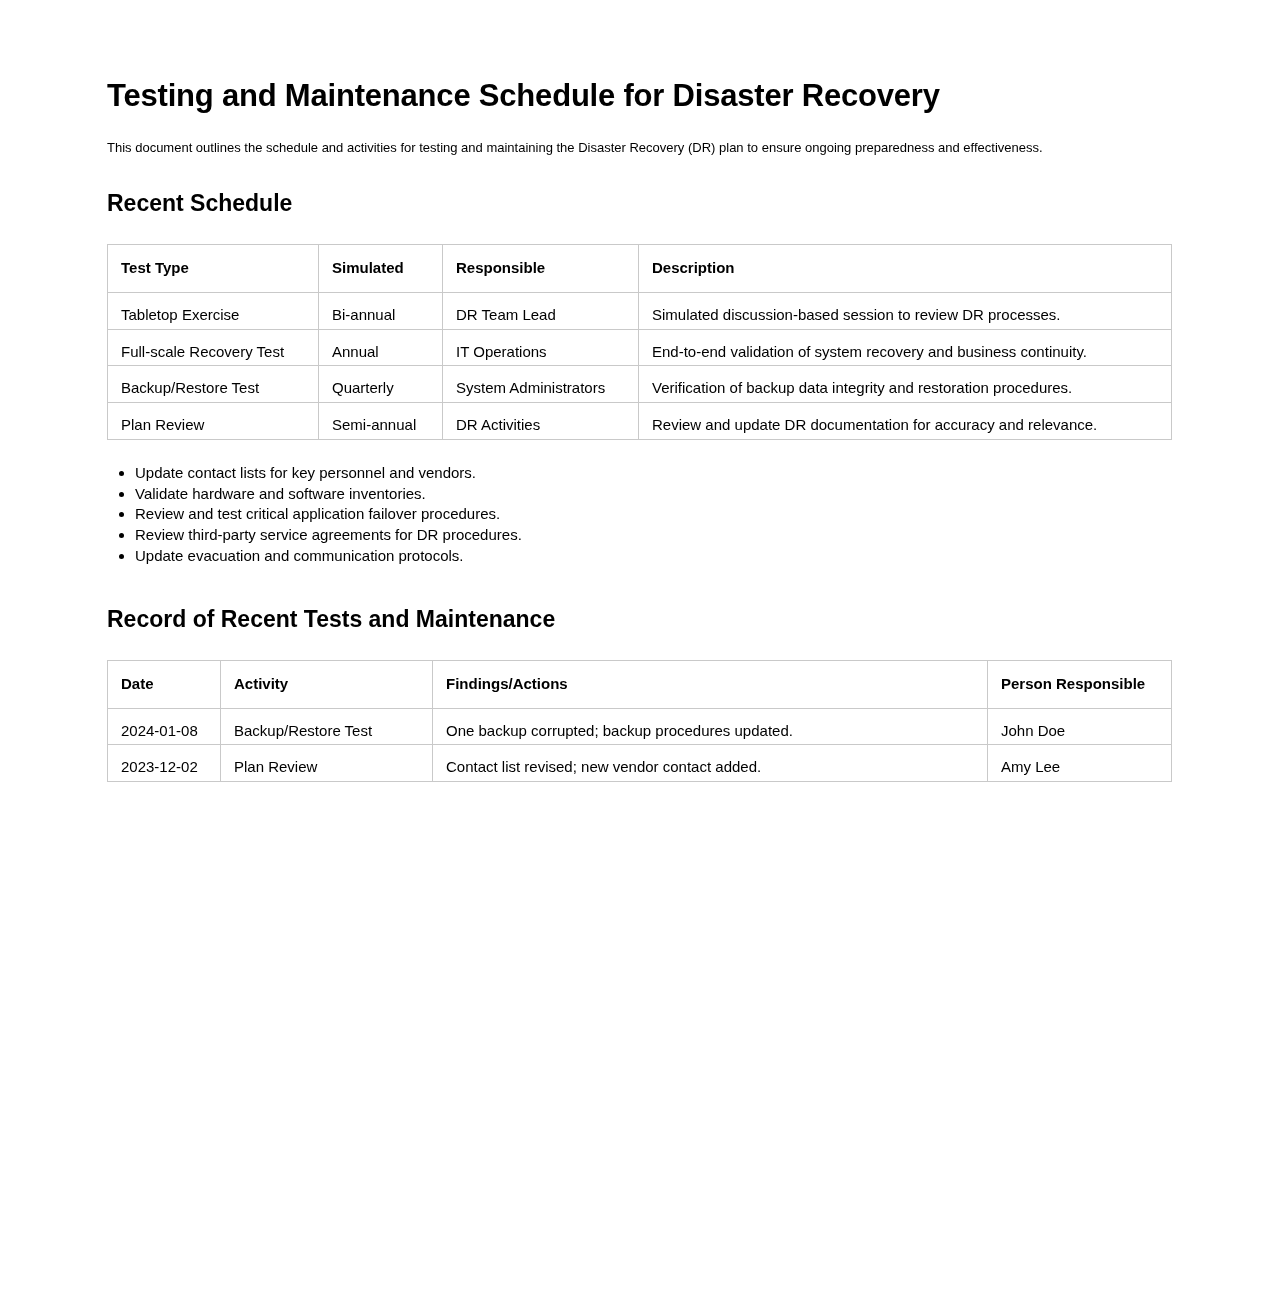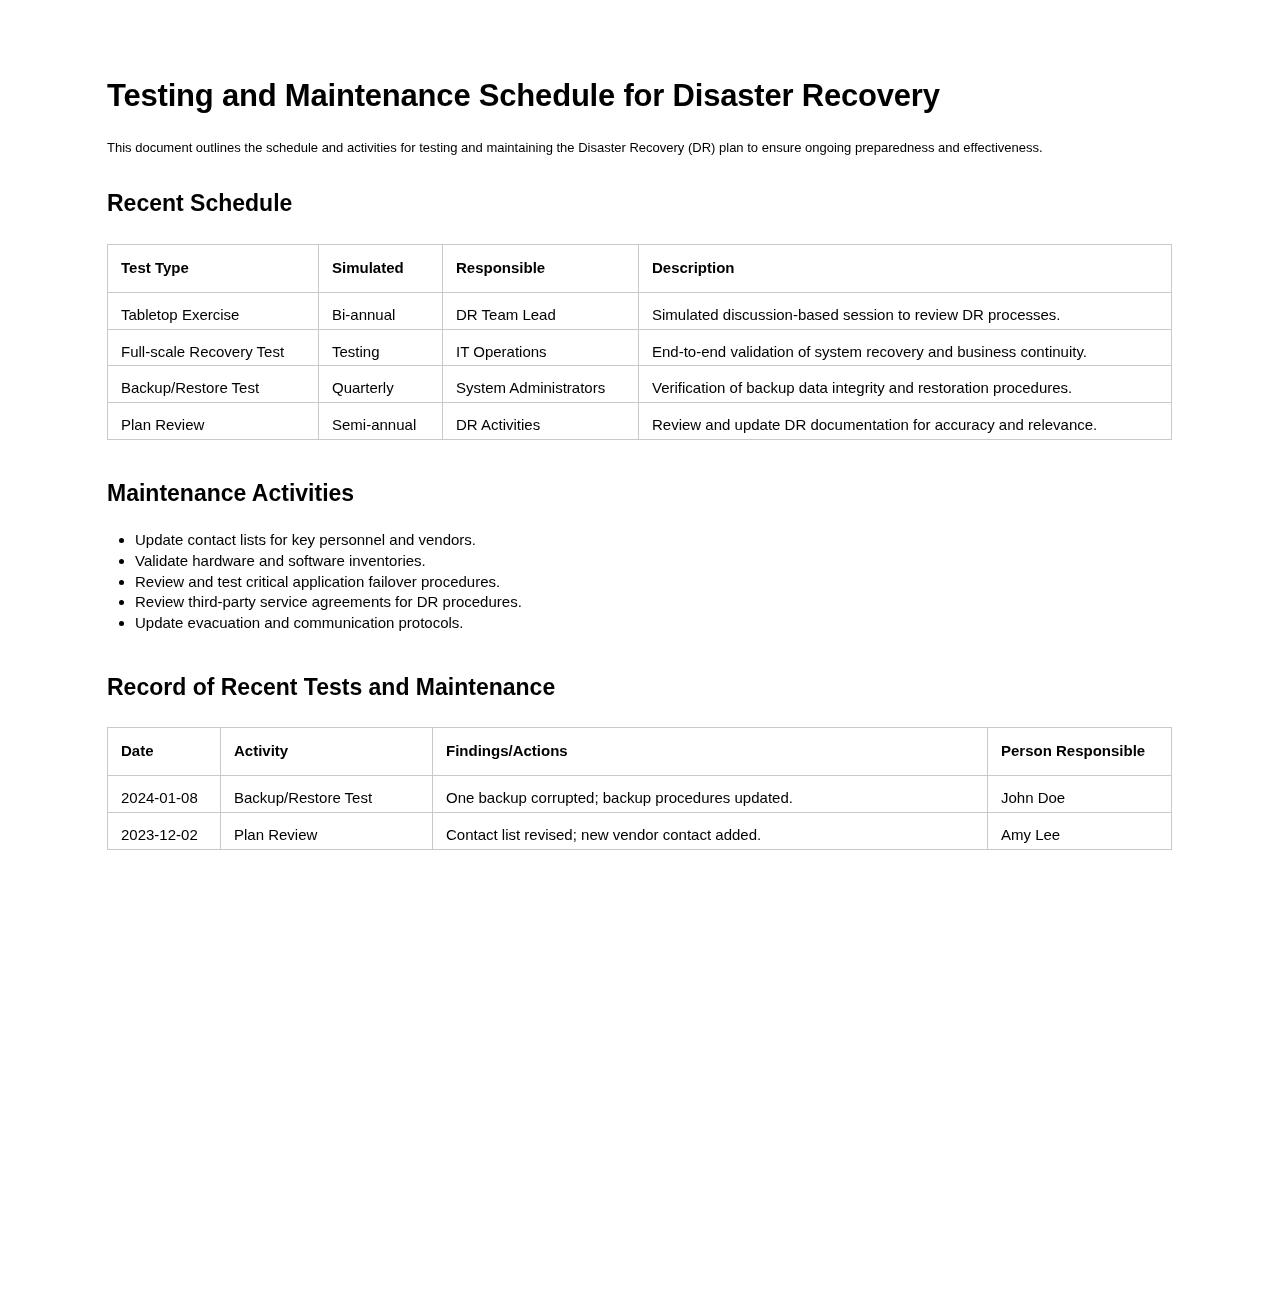--- a/index.html
+++ b/index.html
@@ -121,40 +121,39 @@
     </thead>
     <tbody>
       <tr>
         <td>Tabletop Exercise</td>
         <td>Bi-annual</td>
         <td>DR Team Lead</td>
         <td>Simulated discussion-based session to review DR processes.</td>
       </tr>
       <tr>
         <td>Full-scale Recovery Test</td>
-        <td>Testing</td>
+        <td>Annual</td>
         <td>IT Operations</td>
         <td>End-to-end validation of system recovery and business continuity.</td>
       </tr>
       <tr>
         <td>Backup/Restore Test</td>
         <td>Quarterly</td>
         <td>System Administrators</td>
         <td>Verification of backup data integrity and restoration procedures.</td>
       </tr>
       <tr>
         <td>Plan Review</td>
         <td>Semi-annual</td>
         <td>DR Activities</td>
         <td>Review and update DR documentation for accuracy and relevance.</td>
       </tr>
     </tbody>
   </table>
 
-  <h2 class="section-heading tight-top">Maintenance Activities</h2>
 
   <ul class="activities-list">
     <li>Update contact lists for key personnel and vendors.</li>
     <li>Validate hardware and software inventories.</li>
     <li>Review and test critical application failover procedures.</li>
     <li>Review third-party service agreements for DR procedures.</li>
     <li>Update evacuation and communication protocols.</li>
   </ul>
 
   <h2 class="section-heading tight-top">Record of Recent Tests and Maintenance</h2>

